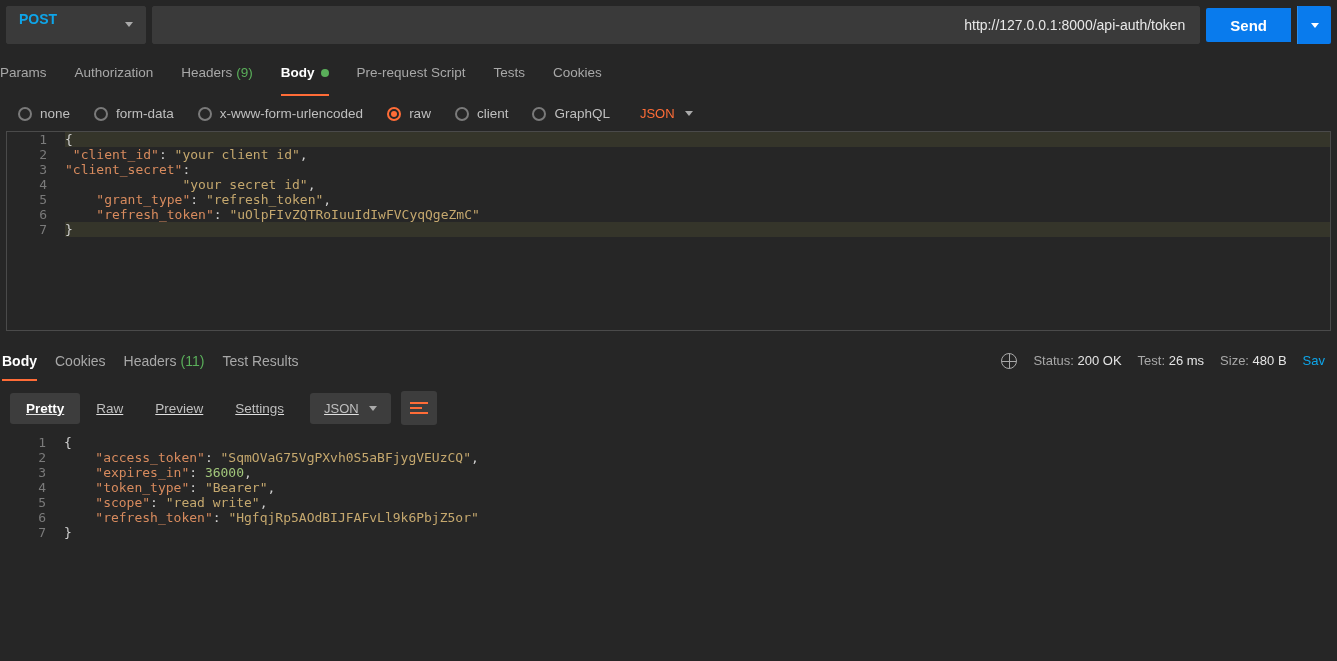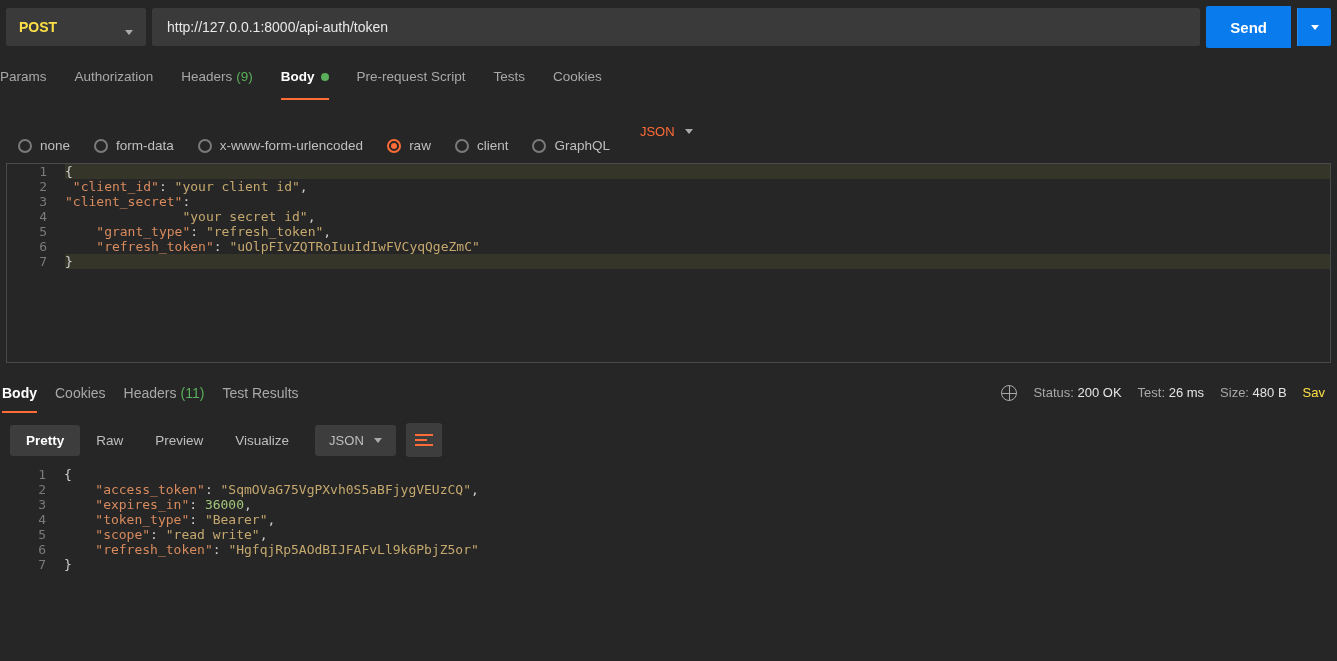--- a/index.html
+++ b/index.html
@@ -10,31 +10,31 @@
   font-size:13px;
   width:1337px; height:661px;
   overflow:hidden;
 }
 .row { display:flex; align-items:center; }
 .topbar { padding:6px 6px; gap:6px; }
 .method-select {
   background:#3a3a3a; border:1px solid #3a3a3a;
   height:38px; width:140px;
   display:flex; align-items:flex-end; justify-content:space-between;
-  padding:10px 12px; color:#fde047; font-weight:600; font-size:14px;
+  padding:16px 12px; color:#0ea5e9; font-weight:600; font-size:14px;
   cursor:pointer; border-radius:2px;
 }
 .url-input {
   flex:1; background:#3a3a3a; border:1px solid #3a3a3a;
   height:38px; color:#e8e8e8; padding:0 14px; font-size:14px;
-  outline:none; border-radius:2px;
+  outline:none; border-radius:2px;text-align:right;
 }
 .send-btn {
   background:#097bed; color:#fff; border:none;
-  height:42px; padding:0 24px; font-weight:600; font-size:15px;
+  height:34px; padding:0 24px; font-weight:600; font-size:15px;
   cursor:pointer; border-radius:2px 0 0 2px;
 }
 .send-caret {
   background:#097bed; border:none; border-left:1px solid #2a8fef;
   height:38px; width:34px; display:flex; align-items:center; justify-content:center;
   cursor:pointer; border-radius:0 2px 2px 0;
 }
 .caret-down { width:0;height:0;border-left:4px solid transparent;border-right:4px solid transparent;border-top:5px solid #fff; }
 .caret-grey { border-top-color:#aaa; }
 .tabs { padding:0 0; gap:28px; height:46px; border-bottom:1px solid #262626; }
@@ -43,21 +43,21 @@
   cursor:pointer; position:relative; font-size:13.5px;
 }
 .tab.active { color:#fff; font-weight:600; }
 .tab.active::after {
   content:""; position:absolute; left:0; right:0; bottom:-1px;
   height:2px; background:#ff6c37;
 }
 .count { color:#5aaf5a; margin-left:4px; }
 .dot-green { width:8px;height:8px;border-radius:50%;background:#5aaf5a;margin-left:6px;display:inline-block; }
 .bodytype-row { padding:10px 18px; gap:24px; }
-.radio { display:flex; align-items:center; gap:8px; color:#bfbfbf; cursor:pointer; font-size:13.5px;margin-top:28px; }
+.radio { display:flex; align-items:center; gap:8px; color:#bfbfbf; cursor:pointer; font-size:13.5px; }
 .radio-circle { width:14px;height:14px;border-radius:50%;border:2px solid #7a7a7a;display:inline-block;position:relative; }
 .radio.sel .radio-circle { border-color:#ff6c37; }
 .radio.sel .radio-circle::after { content:"";position:absolute;inset:2px;border-radius:50%;background:#ff6c37; }
 .format-label { color:#ff6c37; margin-left:6px; display:flex; align-items:center; gap:10px; cursor:pointer; }
 .editor {
   border:1px solid #4a4a4a; margin:0 6px 10px 6px;
   font-family:Consolas,monospace; font-size:13px;
   height:200px; overflow:auto;
 }
 .code-line { display:flex; }
@@ -71,25 +71,25 @@
 .s { color:#c5a86e; }
 .n { color:#a2c77b; }
 .p { color:#d0d0d0; }
 .resp-tabs { padding:0 6px 0 2px; height:40px; justify-content:space-between; border-bottom:1px solid #262626;}
 .resp-tabs-left { display:flex; gap:18px; height:100%; align-items:center; }
 .resp-tab { color:#a8a8a8; cursor:pointer; height:100%; display:flex; align-items:center; position:relative; font-size:14px; }
 .resp-tab.active { color:#fff; font-weight:600; }
 .resp-tab.active::after { content:"";position:absolute;left:0;right:0;bottom:-1px;height:2px;background:#ff6c37; }
 .resp-meta { display:flex; align-items:center; gap:16px; color:#a8a8a8; font-size:13px; padding-right:6px; }
 .resp-meta .val { color:#e5e5e5; }
-.save-link { color:#fde047; cursor:pointer; }
+.save-link { color:#0ea5e9; cursor:pointer; }
 .globe-icon { width:16px;height:16px;border:1.3px solid #a8a8a8;border-radius:50%;position:relative;display:inline-block; }
 .globe-icon::before { content:"";position:absolute;left:50%;top:0;bottom:0;width:1px;background:#a8a8a8; }
 .globe-icon::after { content:"";position:absolute;top:50%;left:0;right:0;height:1px;background:#a8a8a8; }
-.view-row { padding:10px 10px; gap:0; }
+.view-row { padding:10px 10px; gap:0;text-decoration:underline; }
 .seg { display:flex; }
 .seg-btn {
   background:transparent; border:none; color:#bfbfbf;
   padding:8px 16px; cursor:pointer; font-size:13.5px; font-family:inherit;
 }
 .seg-btn.active { background:#3d3d3d; color:#fff; border-radius:3px; font-weight:600;}
 .format-dd { background:#3d3d3d; border:none; color:#bfbfbf; padding:8px 14px; margin-left:10px; display:flex; align-items:center; gap:10px; cursor:pointer; border-radius:3px; }
 .wrap-btn { background:#3d3d3d; border:none; width:36px;height:34px;margin-left:10px;border-radius:3px;display:flex;align-items:center;justify-content:center;cursor:pointer; }
 .wrap-icon { width:18px;height:12px;position:relative; }
 .wrap-icon span { position:absolute;left:0;right:0;height:2px;background:#ff6c37; }
@@ -206,21 +206,21 @@
     <span><span>Size:</span> <span class="val">480 B</span></span>
     <span class="save-link">Sav</span>
   </div>
 </div>
 
 <div class="row view-row">
   <div class="seg">
     <button class="seg-btn active">Pretty</button>
     <button class="seg-btn">Raw</button>
     <button class="seg-btn">Preview</button>
-    <button class="seg-btn">Visualize</button>
+    <button class="seg-btn">Settings</button>
   </div>
   <div class="format-dd">
     <span>JSON</span>
     <span class="caret-down caret-grey"></span>
   </div>
   <button class="wrap-btn">
     <span class="wrap-icon">
         <span></span>
         <span></span>
         <span></span>

